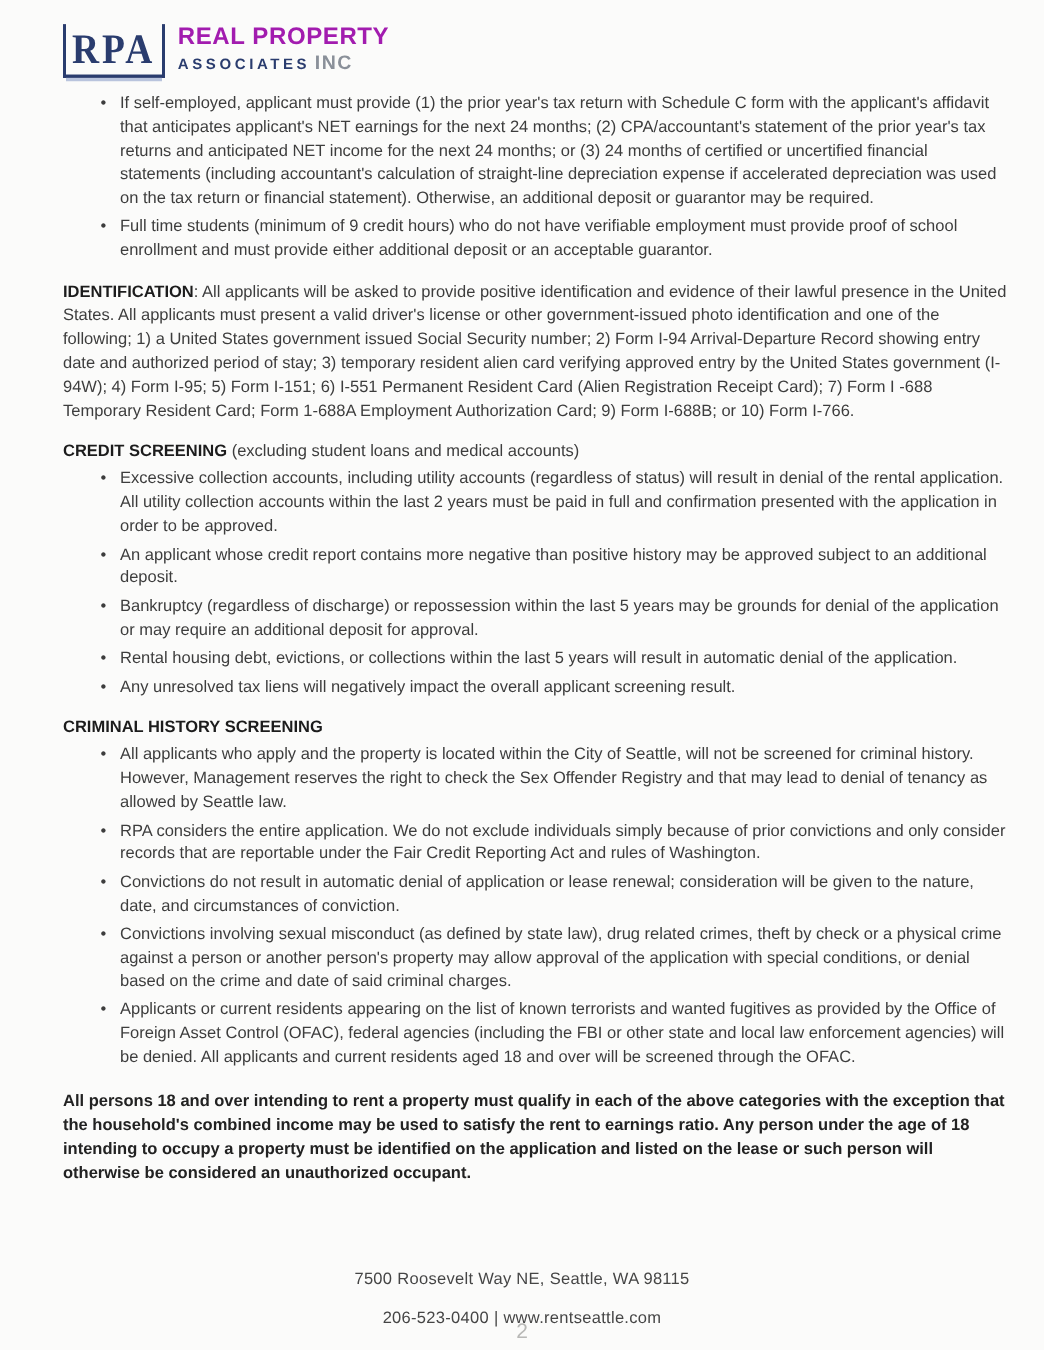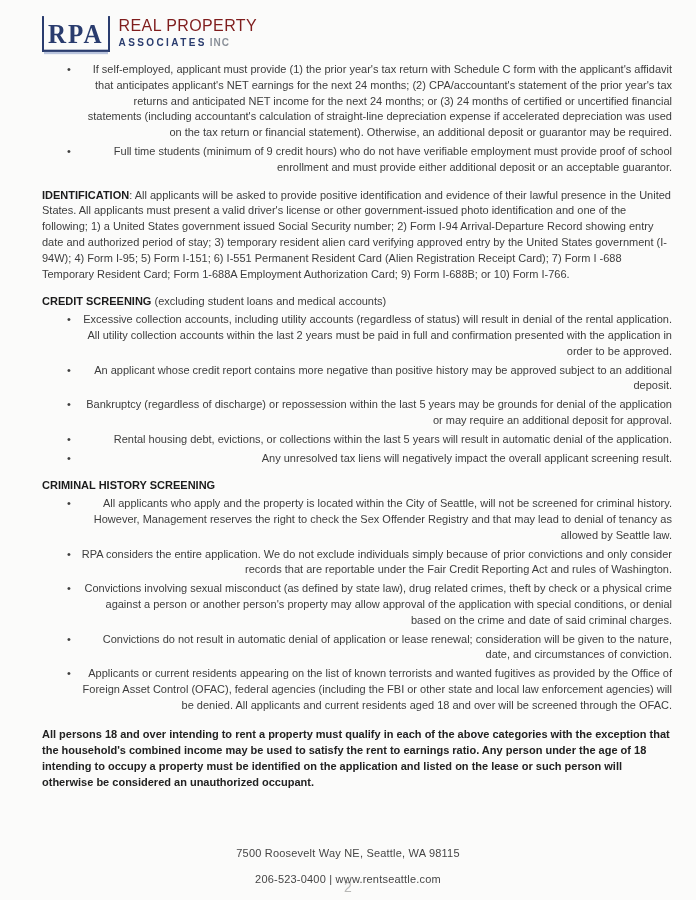--- a/index.html
+++ b/index.html
@@ -28,26 +28,26 @@
     letter-spacing: 2px;
     line-height: 1;
     padding: 3px 4px 2px 4px;
     border-left: 2px solid #2a3c6e;
     border-right: 2px solid #2a3c6e;
     border-bottom: 2px solid #2a3c6e;
     box-shadow: 0 4px 0 -2px #b9c4dd;
     transform: scaleY(1.12);
   }
   .logo-text { display: flex; flex-direction: column; justify-content: center; }
-  .logo-title { font-size: 16px; font-weight: normal; color: #7f1d1d; letter-spacing: 0.4px; }
+  .logo-title { font-size: 16px; font-weight: bold; color: #a21caf; letter-spacing: 0.4px; }
   .logo-sub { font-size: 10px; font-weight: bold; color: #2a3c6e; letter-spacing: 2.4px; margin-top: 1px; }
-  .logo-inc { font-size: 10px; font-weight: bold; color: #8a9099; letter-spacing: 1px; margin-left: 3px; }
+  .logo-inc { font-size: 13px; font-weight: bold; color: #8a9099; letter-spacing: 1px; margin-left: 3px; }
 
   
-  ul.bullets { list-style: none; margin: 0; padding: 0 0 0 25px; text-align: right; }
+  ul.bullets { list-style: none; margin: 0; padding: 0 0 0 25px; }
   ul.bullets li { position: relative; padding-left: 13px; margin-bottom: 3px; }
   ul.bullets li::before { content: "\2022"; position: absolute; left: 0; top: 0; color: #3d3d3d; }
 
   p.para { margin: 12px 0 0 0; }
   p.section-heading { margin: 12px 0 2px 0; }
   strong.hd { color: #1c1c1c; font-weight: bold; }
 
   p.closing {
     margin: 14px 0 0 0;
     font-weight: bold;
@@ -102,22 +102,22 @@
     <li>Rental housing debt, evictions, or collections within the last 5 years will result in automatic denial of the application.</li>
     <li>Any unresolved tax liens will negatively impact the overall applicant screening result.</li>
   </ul>
 
   <p class="section-heading">
     <strong class="hd">CRIMINAL HISTORY SCREENING</strong>
   </p>
   <ul class="bullets">
     <li>All applicants who apply and the property is located within the City of Seattle, will not be screened for criminal history. However, Management reserves the right to check the Sex Offender Registry and that may lead to denial of tenancy as allowed by Seattle law.</li>
     <li>RPA considers the entire application. We do not exclude individuals simply because of prior convictions and only consider records that are reportable under the Fair Credit Reporting Act and rules of Washington.</li>
+    <li>Convictions do not result in automatic denial of application or lease renewal; consideration will be given to the nature, date, and circumstances of conviction.</li>
     <li>Convictions involving sexual misconduct (as defined by state law), drug related crimes, theft by check or a physical crime against a person or another person's property may allow approval of the application with special conditions, or denial based on the crime and date of said criminal charges.</li>
-    <li>Convictions do not result in automatic denial of application or lease renewal; consideration will be given to the nature, date, and circumstances of conviction.</li>
     <li>Applicants or current residents appearing on the list of known terrorists and wanted fugitives as provided by the Office of Foreign Asset Control (OFAC), federal agencies (including the FBI or other state and local law enforcement agencies) will be denied. All applicants and current residents aged 18 and over will be screened through the OFAC.</li>
   </ul>
 
   <p class="closing">All persons 18 and over intending to rent a property must qualify in each of the above categories with the exception that the household's combined income may be used to satisfy the rent to earnings ratio. Any person under the age of 18 intending to occupy a property must be identified on the application and listed on the lease or such person will otherwise be considered an unauthorized occupant.</p>
 
   <div class="page-number">2</div>
 
   <div class="footer">
     <div class="footer-line">7500 Roosevelt Way NE, Seattle, WA 98115</div>
     <div class="footer-line">

